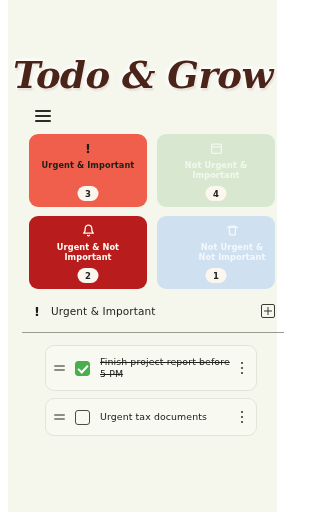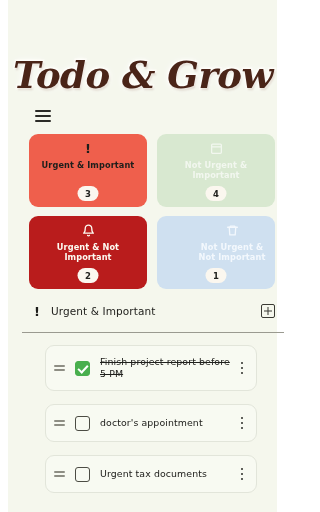--- a/index.html
+++ b/index.html
@@ -198,21 +198,21 @@
   }
 
   
   .task-list {
     position: absolute;
     left: 37px;
     top: 345px;
     width: 212px;
     display: flex;
     flex-direction: column;
-    gap: 13px;
+    gap: 7px;
   }
   .task {
     background: #f8faf2;
     border: 1px solid #e2e5da;
     border-radius: 9px;
     min-height: 38px;
     display: flex;
     align-items: center;
     padding: 5px 8px 5px 6px;
     cursor: pointer;
@@ -367,33 +367,20 @@
         </div>
         <div class="checkbox checked"></div>
         <div class="task-text done">Finish project report before 5 PM</div>
         <div class="kebab">
           <span></span>
           <span></span>
           <span></span>
         </div>
       </div>
 
-      <div class="task">
-        <div class="drag-handle">
-          <span></span>
-          <span></span>
-        </div>
-        <div class="checkbox"></div>
-        <div class="task-text">doctor's appointment</div>
-        <div class="kebab">
-          <span></span>
-          <span></span>
-          <span></span>
-        </div>
-      </div>
 
       <div class="task">
         <div class="drag-handle">
           <span></span>
           <span></span>
         </div>
         <div class="checkbox"></div>
         <div class="task-text">Urgent tax documents</div>
         <div class="kebab">
           <span></span>

